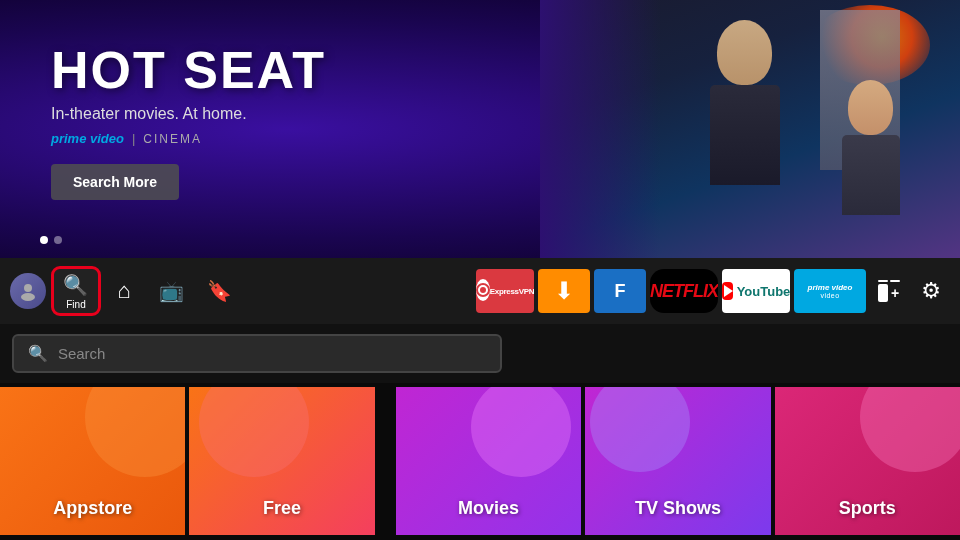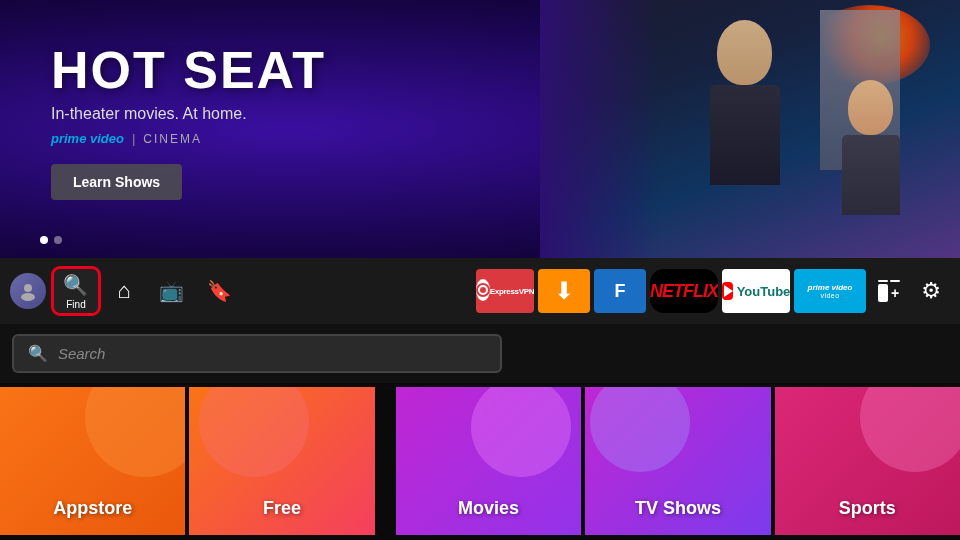--- a/index.html
+++ b/index.html
@@ -436,21 +436,20 @@
       width: 490px;
     }
     .search-icon-svg {
       font-size: 16px;
       color: #888;
       flex-shrink: 0;
     }
     .search-input-text {
       font-size: 15px;
       color: #888;
-      font-style: italic;
     }
 
     
     .categories {
       display: flex;
       width: 100%;
       height: 148px;
       gap: 4px;
       margin-top: 4px;
     }
@@ -498,21 +497,21 @@
   <div class="hero-content">
     <div class="hero-title">HOT SEAT</div>
     <div class="hero-subtitle">In-theater movies. At home.</div>
     <div class="hero-brand">
       <div class="prime-logo">
         <span class="prime-text">prime video</span>
       </div>
       <span class="divider-pipe">|</span>
       <span class="cinema-text">CINEMA</span>
     </div>
-    <button class="learn-more-btn">Learn Shows</button>
+    <button class="learn-more-btn">Search More</button>
   </div>
 
   <div class="hero-dots">
     <div class="hero-dot active"></div>
     <div class="hero-dot"></div>
   </div>
 
   <div class="hero-image-area">
     <div class="hero-gradient-overlay"></div>
     <div class="movie-scene">

